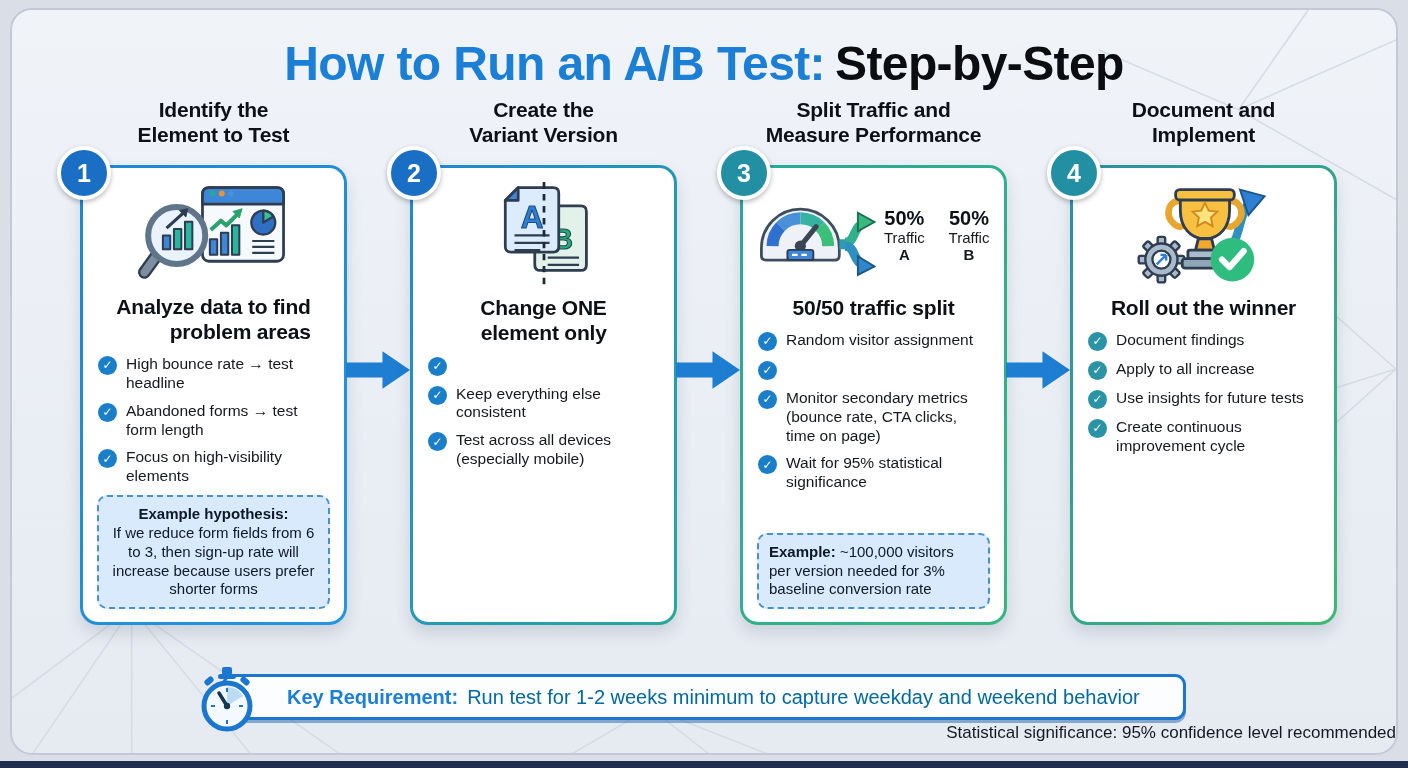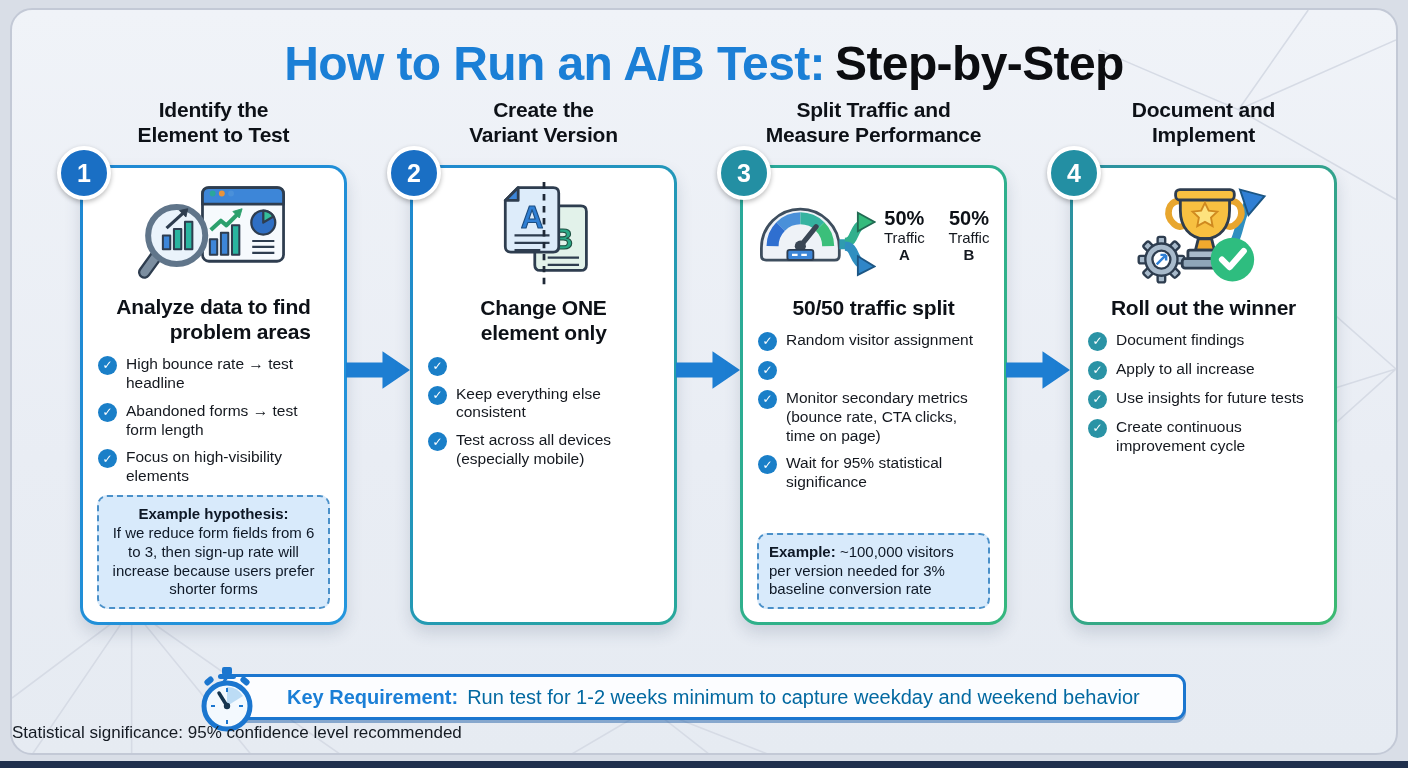--- a/index.html
+++ b/index.html
@@ -46,21 +46,21 @@
   .tname{font-size:15px;color:#14181f;text-align:center;}
   .tvar{font-weight:bold;}
 
   .key-bar{position:absolute;left:50%;top:647px;transform:translateX(-50%);width:964px;height:46px;background:#fcfdff;
            border:3px solid #1b76cf;border-radius:11px;box-shadow:0 3px 0 rgba(18,84,160,.45);
            display:flex;align-items:center;box-sizing:border-box;padding:0 18px 0 62px;font-size:20px;white-space:nowrap;margin-top:17px;}
   .key-label{color:#1b7fd6;font-weight:bold;margin-right:9px;}
   .key-text{color:#0369a1;}
   .stopwatch{position:absolute;left:-30px;top:-11px;}
 
-  .foot-note{position:absolute;top:713px;width:100%;text-align:left;font-size:17px;color:#141a22;}
+  .foot-note{position:absolute;top:713px;width:100%;text-align:right;font-size:17px;color:#141a22;}
 </style>
 </head>
 <body>
 
 <div class="canvas">
   <div class="panel">
 
     <svg class="bg-lines" viewBox="0 0 1388 747" preserveAspectRatio="none">
       <g fill="none" stroke="#d6dbe5" stroke-width="1.6">
         <path d="M20 747 L120 600 L240 747 M120 600 L120 747 M0 690 L120 600 L330 747"></path>

